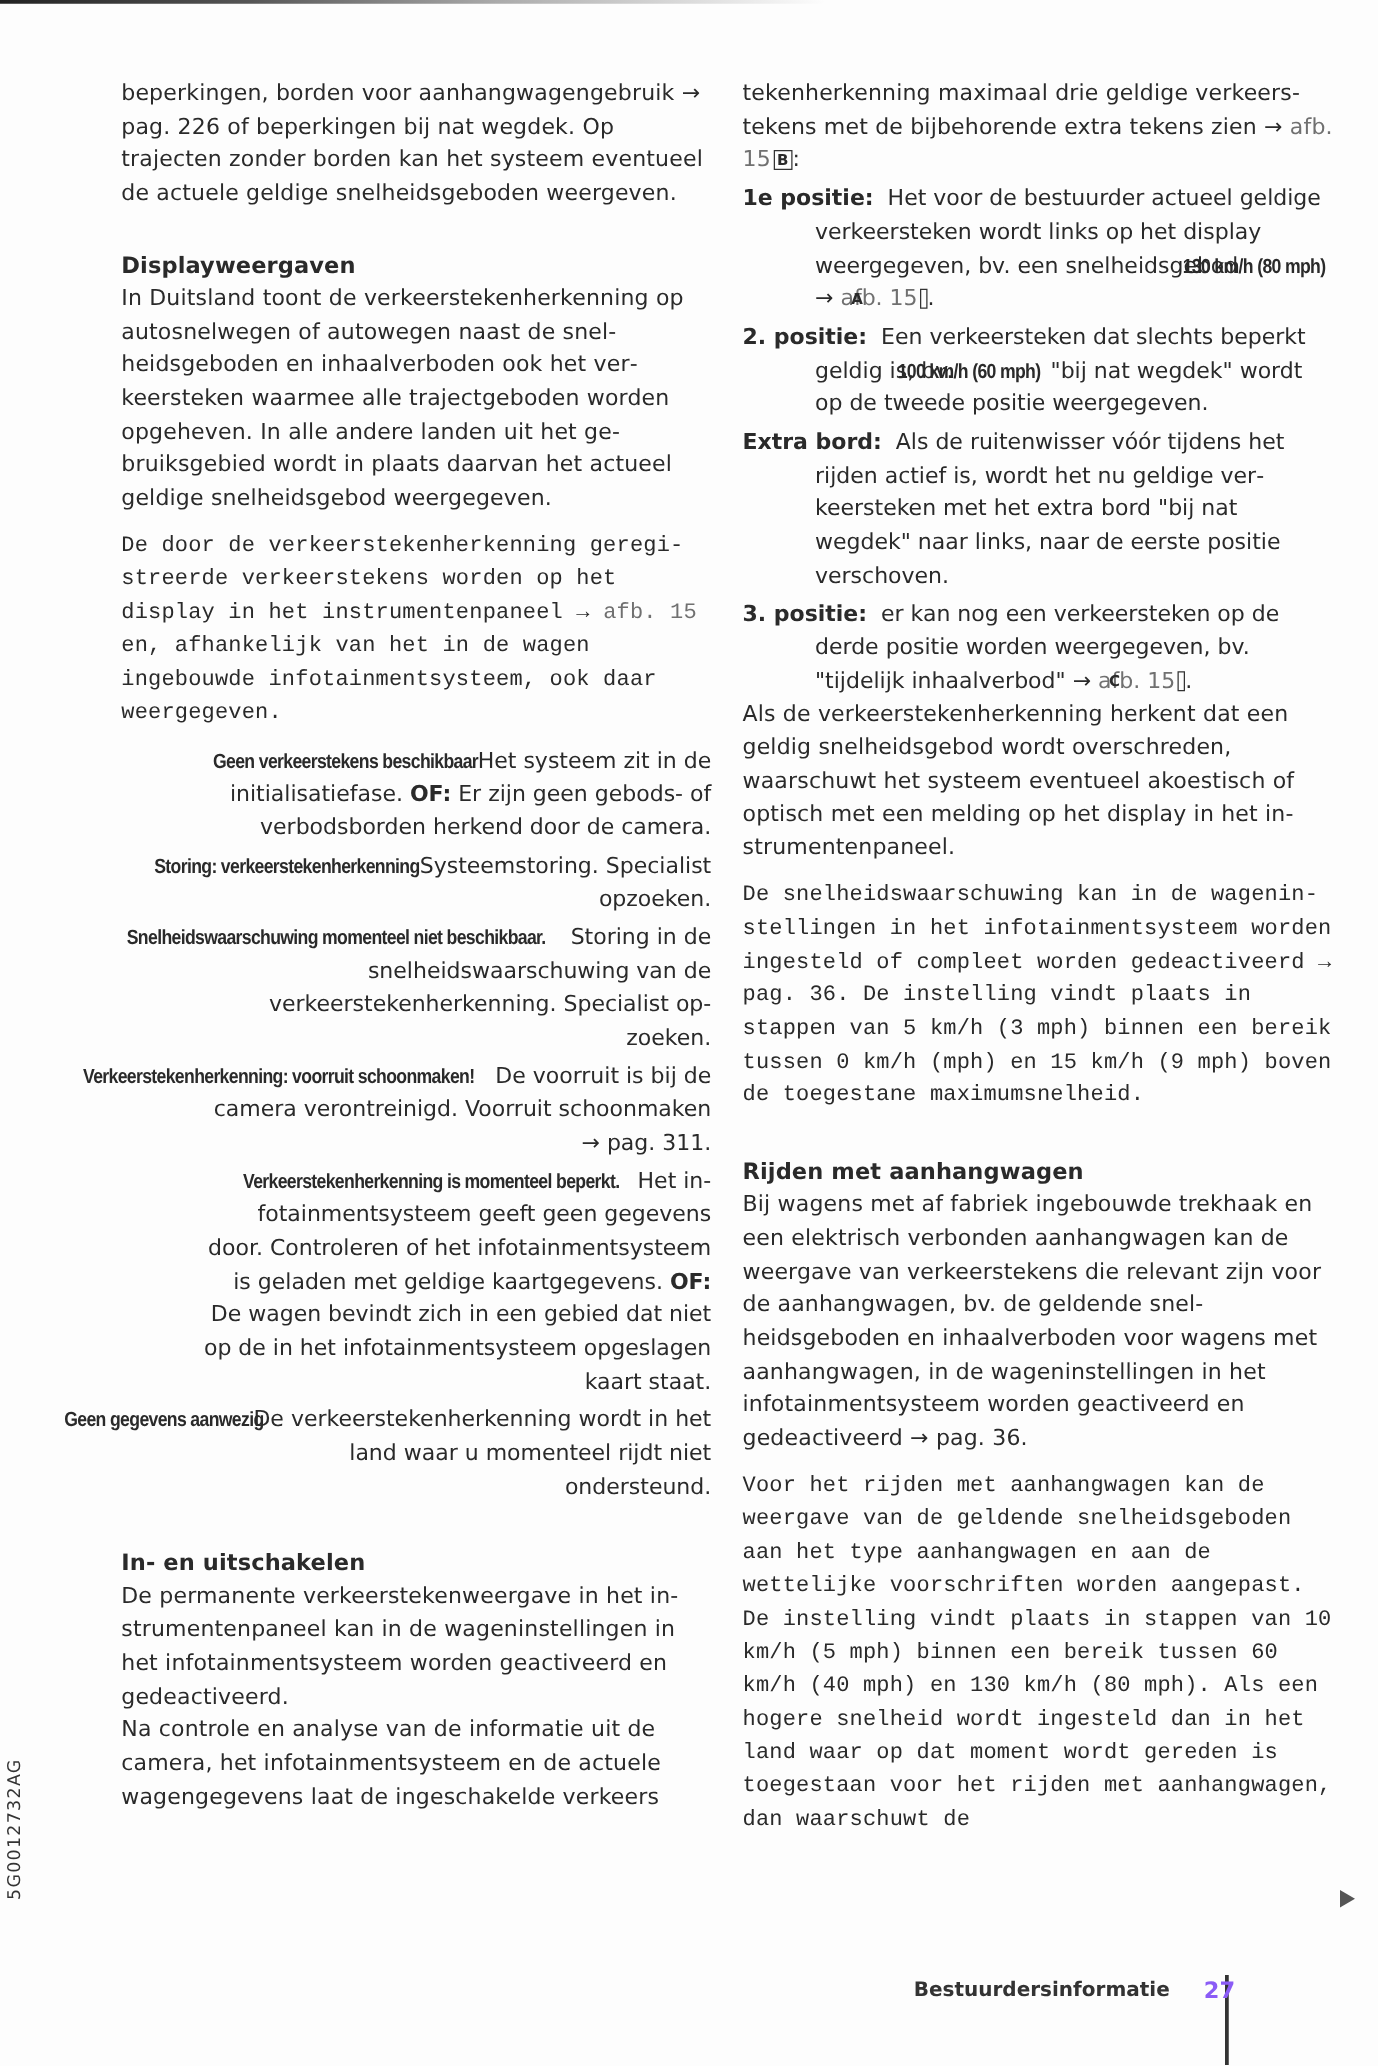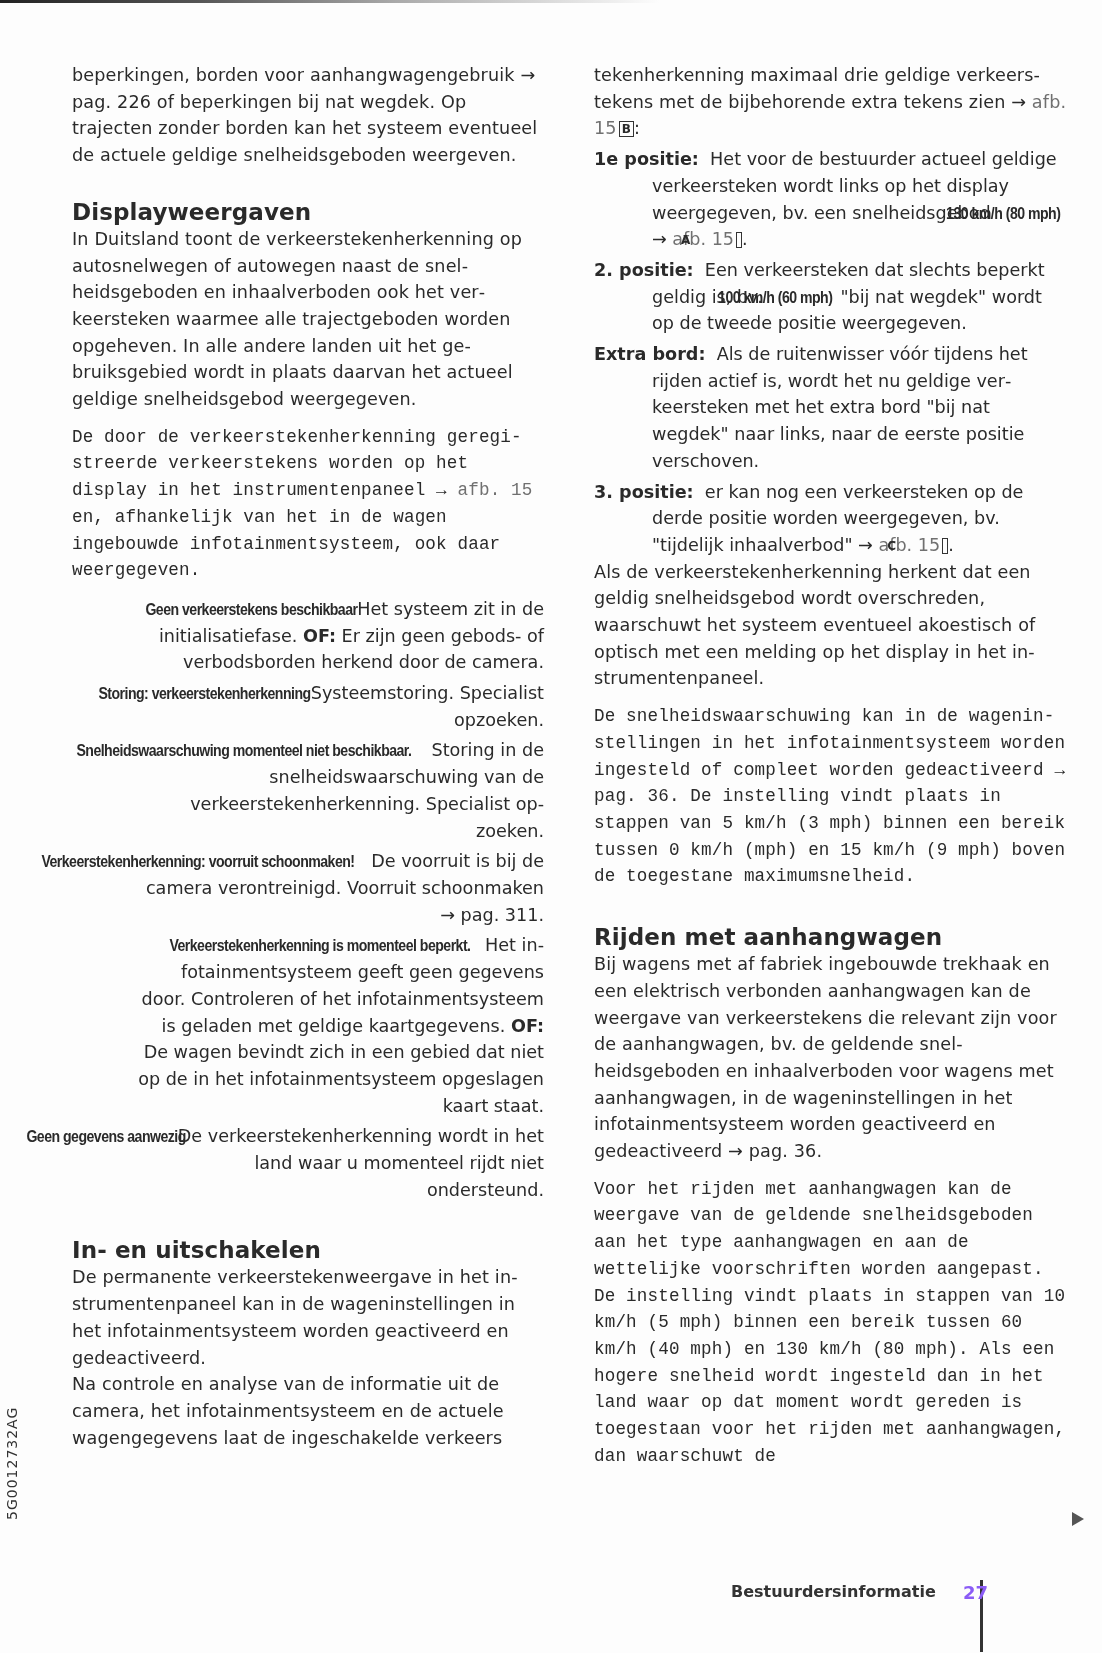--- a/index.html
+++ b/index.html
@@ -6,26 +6,26 @@
   body {
     width: 1102px; height: 1653px; position: relative; overflow: hidden;
     background: #fdfdfd; color: #2a2a2a;
     font-family: "DejaVu Sans", sans-serif;
   }
   .top-edge {
     position: absolute; left: 0; top: 0; width: 660px; height: 3px;
     background: linear-gradient(to right, #222 0%, #555 30%, #aaa 60%, rgba(200,200,200,0) 100%);
   }
   .col { position: absolute; top: 62px; width: 472px; }
-  .col-left { left: 72px; }
+  .col-left { left: 97px; }
   .col-right { left: 594px; width: 474px; }
   p { margin: 0; font-size: 17.6px; line-height: 26.7px; letter-spacing: 0.15px; }
   .gap { margin-top: 11px; font-family: Liberation Mono, monospace; }
   h2 {
-    margin: 0; font-size: 23px; line-height: 27px; font-weight: bold; letter-spacing: 0.1px;
+    margin: 0; font-size: 18px; line-height: 27px; font-weight: bold; letter-spacing: 0.1px;
   }
   .h-top { margin-top: 30px; }
   .h-mid { margin-top: 34px; }
   .ref { color: #707070; }
   .arrow { color: #2a2a2a; }
   .boxlet {
     display: inline-block; border: 1.2px solid #333; font-size: 12px; line-height: 14px;
     padding: 0 2px; font-weight: bold; vertical-align: 1px; margin-left: 2px;
   }
   b.cond { font-family: "Liberation Sans", sans-serif; font-weight: bold; font-size: 16.4px; letter-spacing: -0.6px; transform: scaleX(0.86); display: inline-block; transform-origin: left; margin-right: -9%; }

